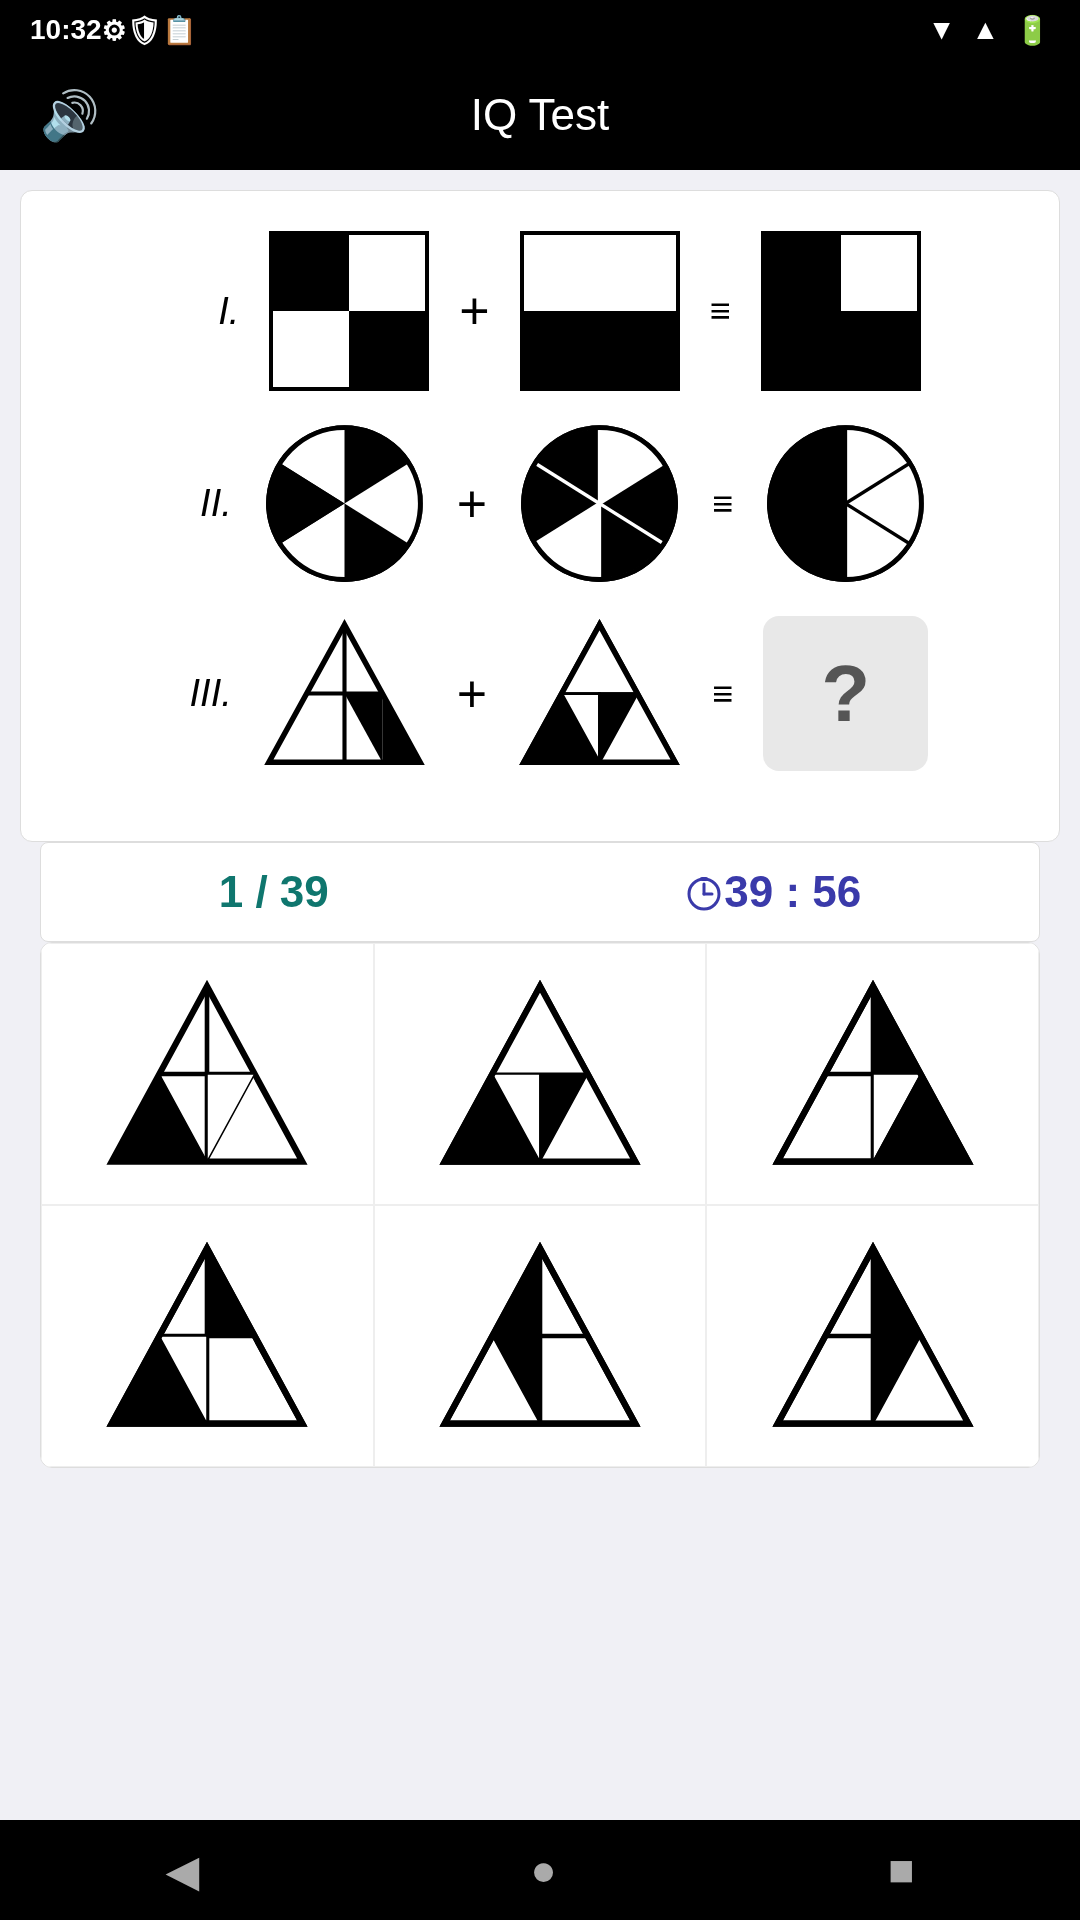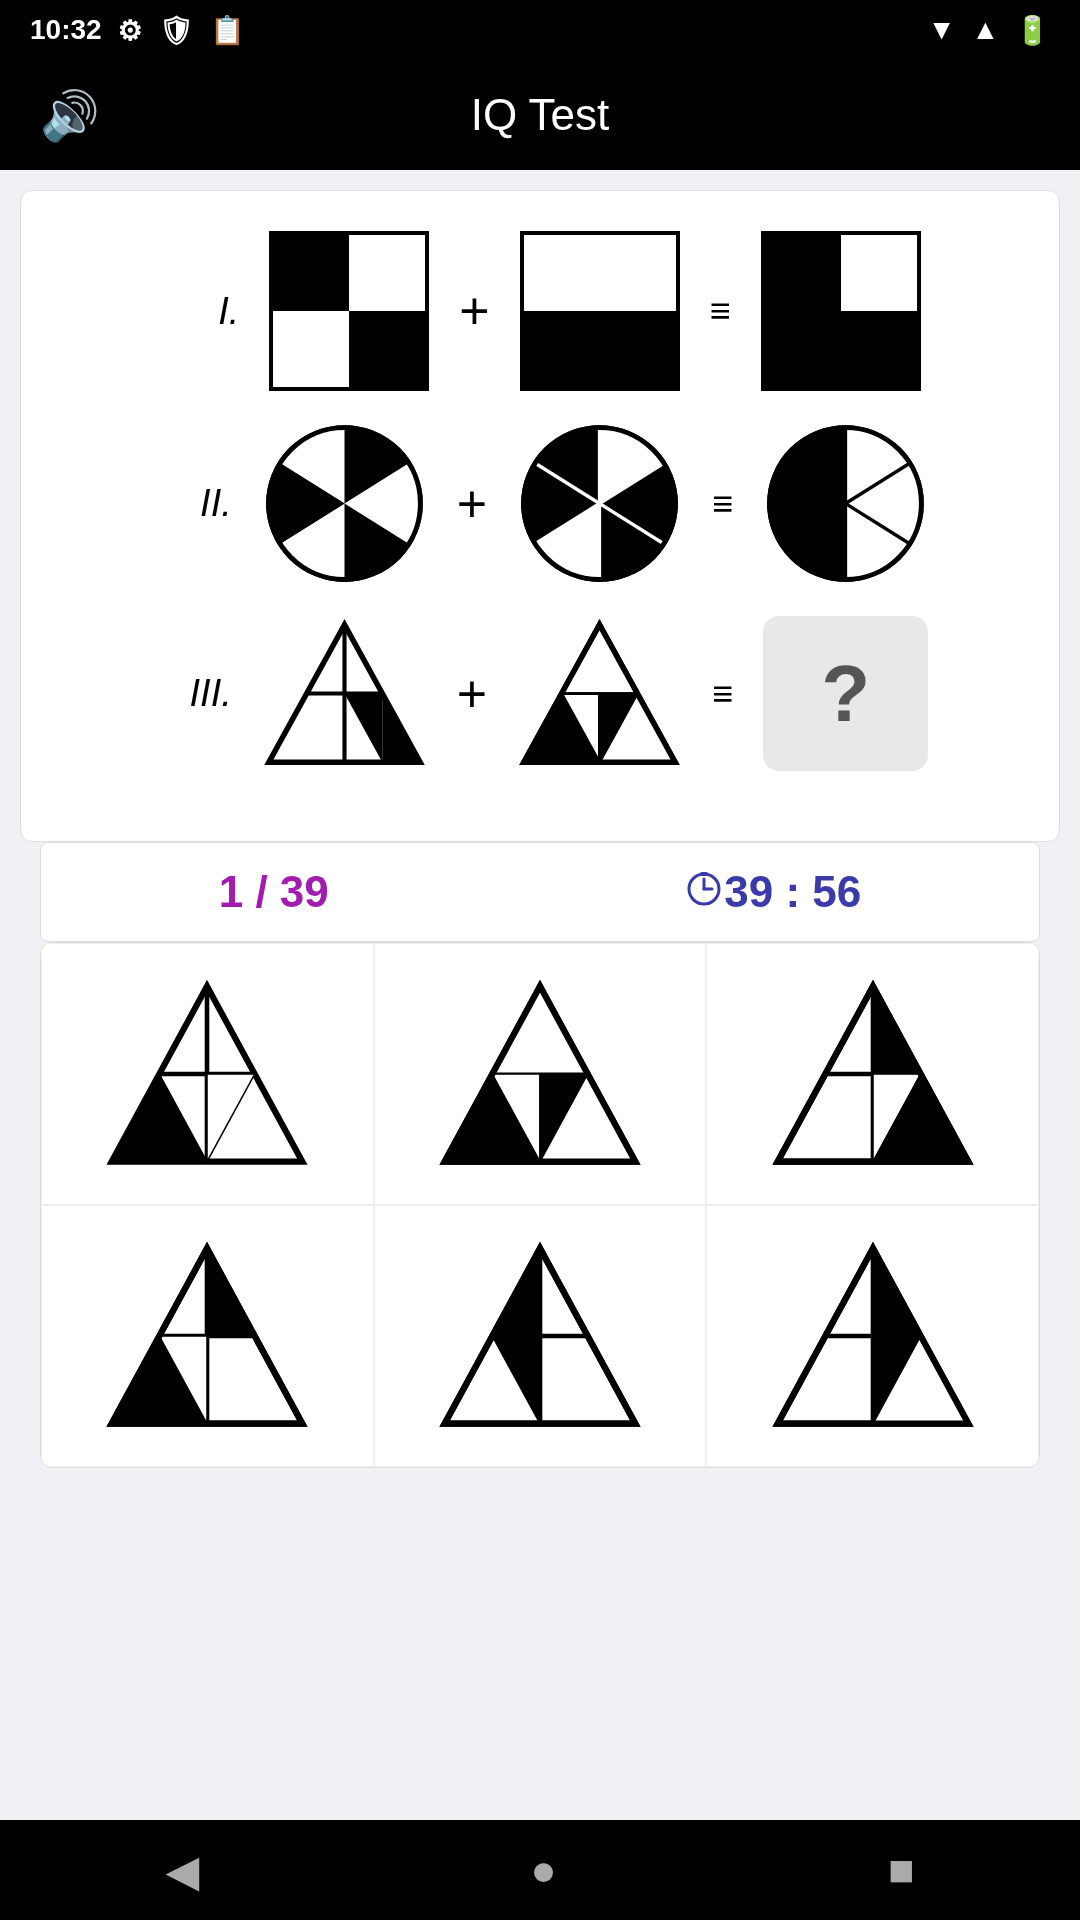--- a/index.html
+++ b/index.html
@@ -18,21 +18,21 @@
       height: 60px;
       background: #000;
       display: flex;
       align-items: center;
       justify-content: space-between;
       padding: 0 30px;
       color: white;
       font-size: 28px;
       font-weight: bold;
     }
-    .status-left { display: flex; align-items: center; gap: 16px; }
+    .status-left { display: flex; align-items: center; }
     .status-right { display: flex; align-items: center; gap: 16px; }
 
     
     .app-bar {
       width: 100%;
       height: 110px;
       background: #000;
       display: flex;
       align-items: center;
       padding: 0 40px;
@@ -140,26 +140,26 @@
       border: 1px solid #ddd;
       border-radius: 8px;
       height: 100px;
       display: flex;
       align-items: center;
       justify-content: space-around;
       margin: 0 20px;
     }
     .progress-text {
       font-size: 44px;
-      color: #a21caf;
+      color: #0f766e;
       font-weight: bold;
     }
     .timer-section {
       display: flex;
-      align-items: flex-start;
+      align-items: center;
       gap: 0;
     }
     .timer-text {
       font-size: 44px;
       color: #3a3aaa;
       font-weight: bold;
     }
 
     
     .answers-grid {

